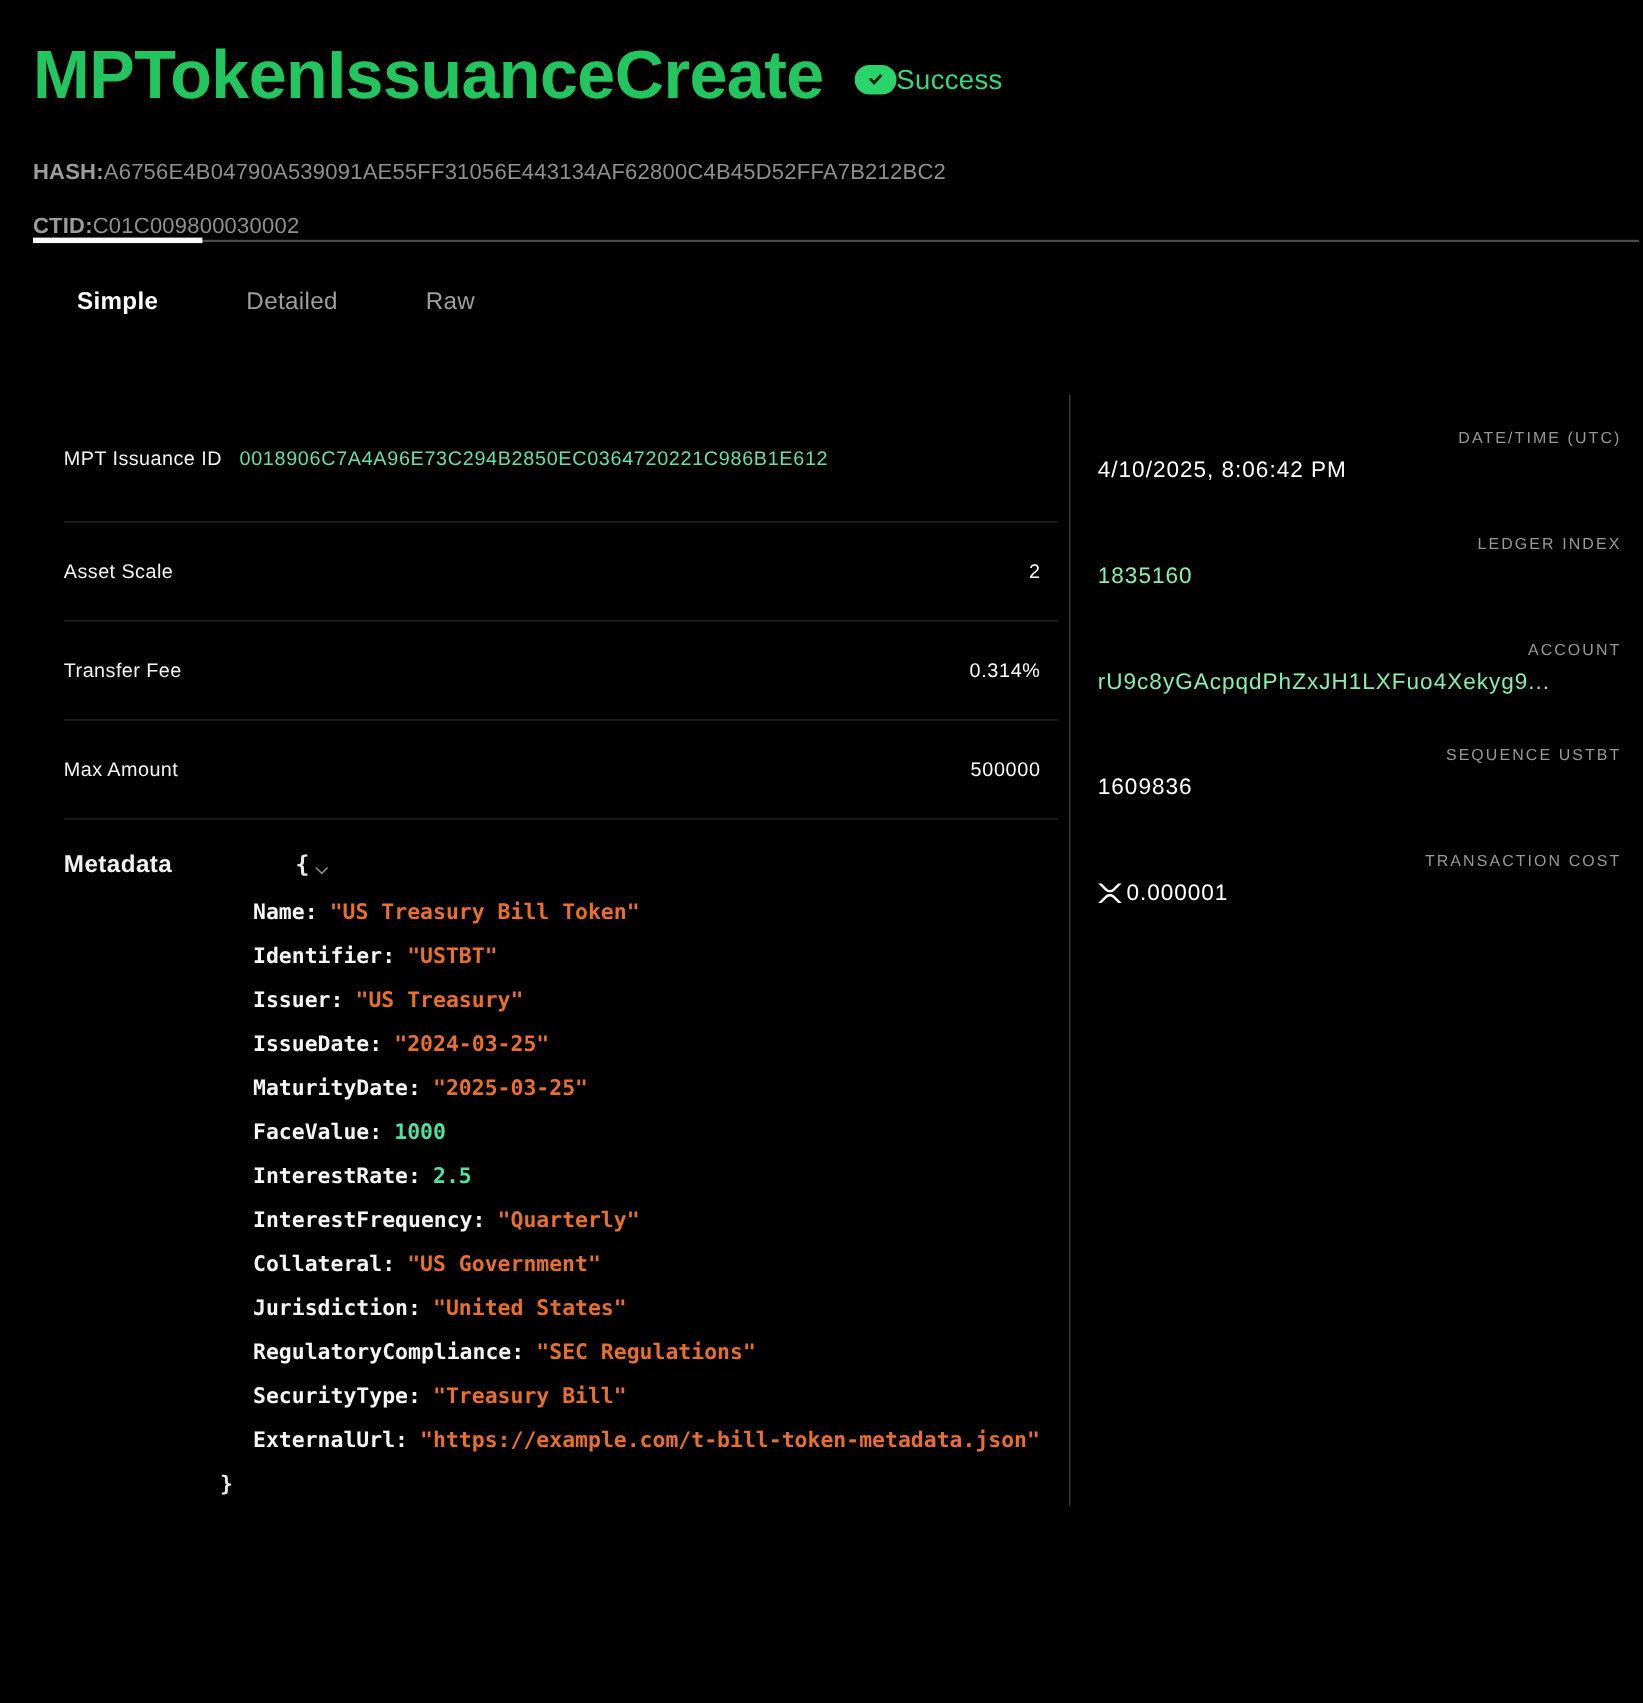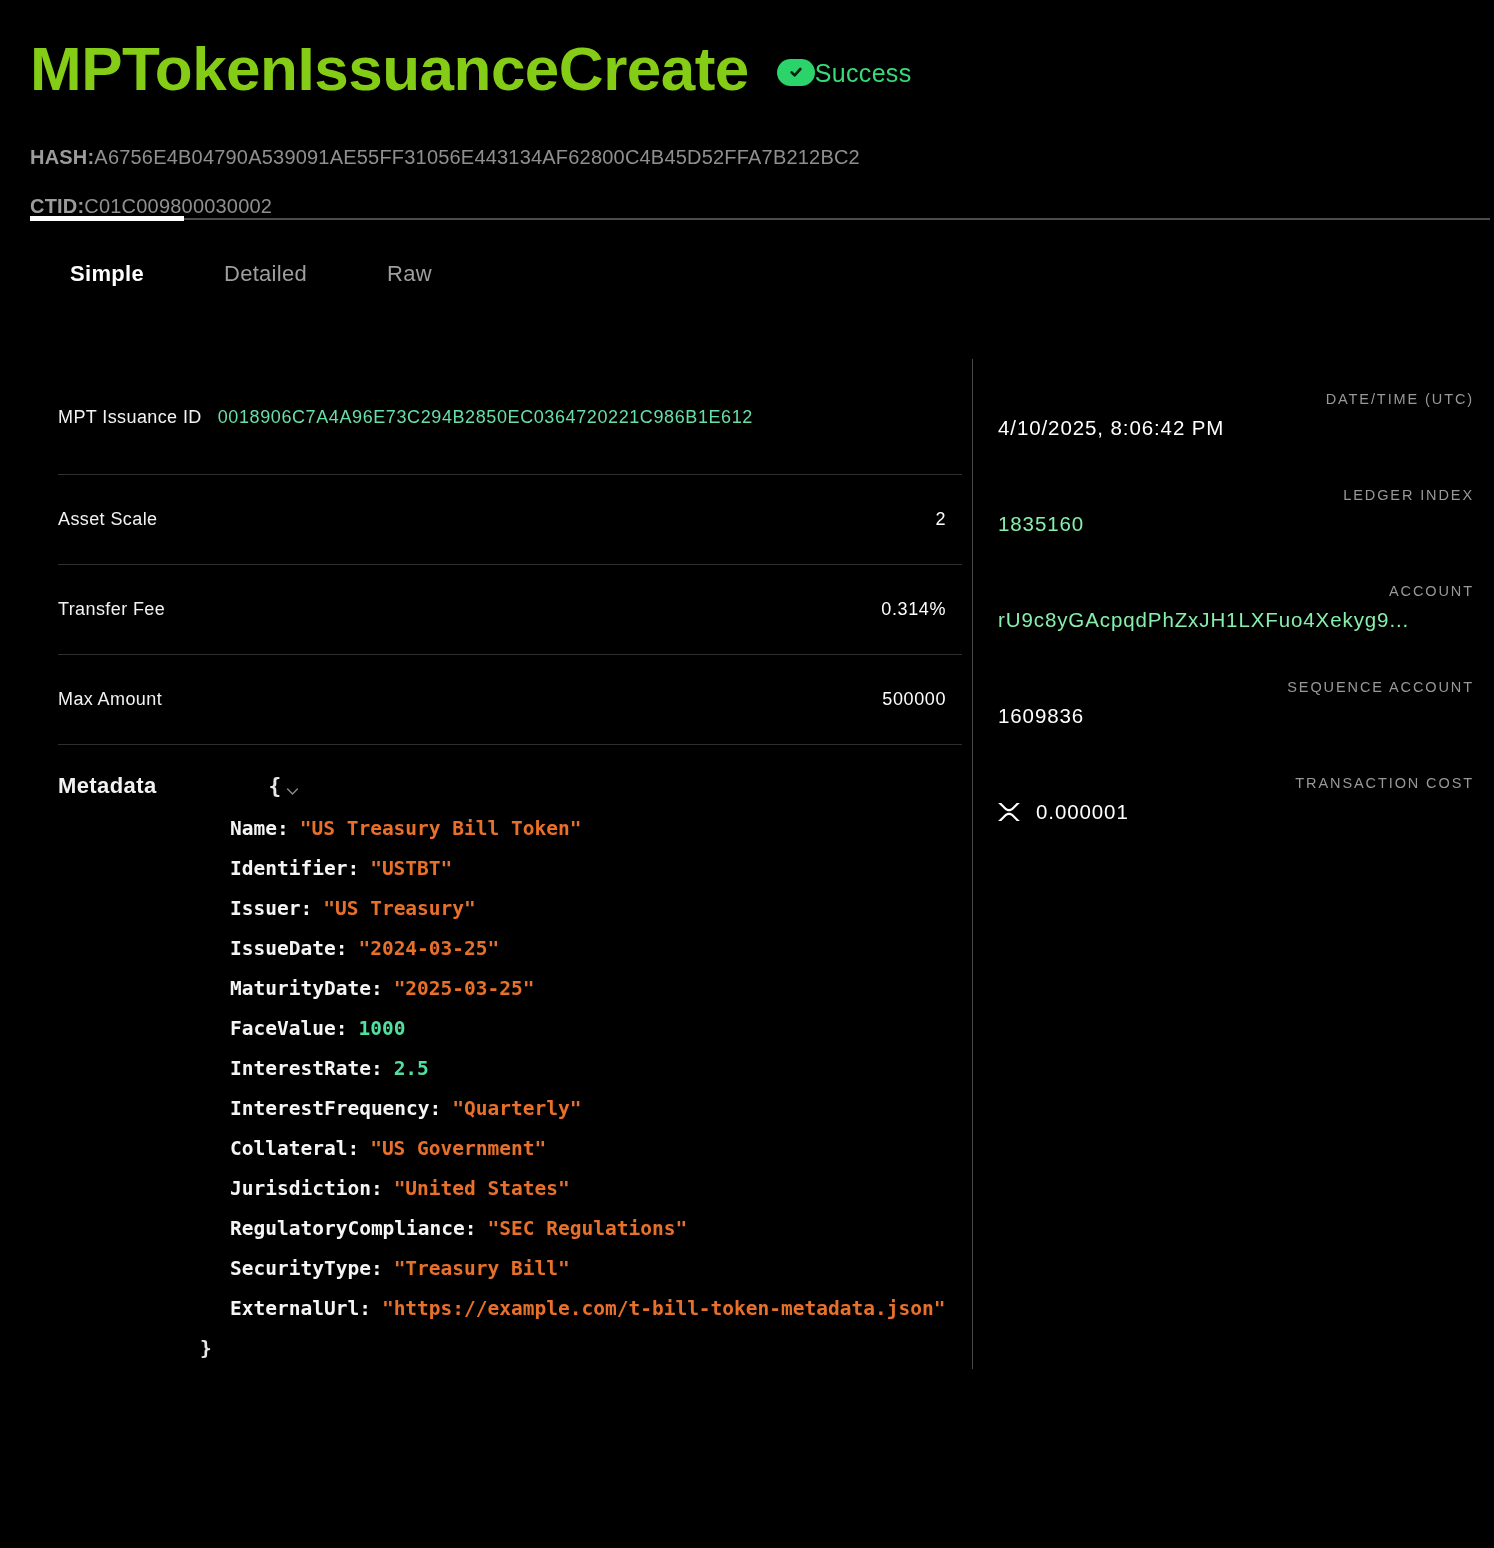--- a/index.html
+++ b/index.html
@@ -6,21 +6,21 @@
   html,body { margin:0; padding:0; }
   body {
     width:1494px; height:1548px; overflow:hidden;
     background:#000; color:#fff;
     font-family:"Liberation Sans", sans-serif;
   }
   .page { padding-left:30px; }
 
   
   .title-row { display:flex; align-items:center; gap:28px; padding-top:36px; }
-  h1.title { margin:0; font-size:62px; font-weight:800; letter-spacing:-0.5px; line-height:66px; color:#84cc16; }
+  h1.title { margin:0; font-size:62px; font-weight:800; letter-spacing:-0.5px; line-height:66px; color:#22c55e; }
   .status { display:flex; margin-top:8px; }
   .status-pill {
     width:38px; height:27px; border-radius:14px; background:#2bd36b;
     display:flex; align-items:center; justify-content:center; flex:0 0 auto;
   }
   .status-text { font-size:25px; color:#36db78; letter-spacing:0.3px; }
 
   .hash-line { margin-top:44px; font-size:20px; letter-spacing:0.2px; white-space:nowrap; }
   .hash-line.ctid { margin-top:26px; }
   .hash-label { font-weight:700; color:#9c9c9c; }
@@ -60,21 +60,21 @@
   .jval.str { color:#e8702a; }
   .jval.num { color:#52e0a0; }
   .jclose { margin-left:-30px; color:#e8e8e8; font-family:"DejaVu Sans Mono", monospace; font-size:19.5px; line-height:40px; }
 
   
   .sidebar { flex:1 1 auto; border-left:1px solid #484848; padding:32px 20px 0 25px; }
   .group { margin-bottom:47px; }
   .g-label { font-size:14.5px; color:#989898; letter-spacing:1.9px;text-align:right; }
   .g-value { margin-top:9px; font-size:20.5px; letter-spacing:0.9px; color:#fff; font-weight:500; white-space:nowrap; }
   .g-value.green { color:#86efac; }
-  .g-value.cost { display:flex; align-items:center; gap:16px; }
+  .g-value.cost { display:flex; align-items:center; gap:4px; }
   .xrp-icon { display:inline-flex; flex:0 0 auto; }
 </style>
 </head>
 <body>
 
 <div class="page">
 
   <header>
     <div class="title-row">
       <h1 class="title">MPTokenIssuanceCreate</h1>
@@ -168,21 +168,21 @@
         <div class="g-label">LEDGER INDEX</div>
         <div class="g-value green">1835160</div>
       </div>
 
       <div class="group">
         <div class="g-label">ACCOUNT</div>
         <div class="g-value green">rU9c8yGAcpqdPhZxJH1LXFuo4Xekyg9...</div>
       </div>
 
       <div class="group">
-        <div class="g-label">SEQUENCE ACCOUNT</div>
+        <div class="g-label">SEQUENCE USTBT</div>
         <div class="g-value">1609836</div>
       </div>
 
       <div class="group">
         <div class="g-label">TRANSACTION COST</div>
         <div class="g-value cost">
           <span class="xrp-icon">
             <svg viewBox="0 0 512 424" width="22" height="18" fill="#ffffff">
               <path d="M437 0h74L357 152.5c-55.8 55.2-146.2 55.2-202 0L1 0h74l117 115.8c35.4 35 92.6 35 128 0L437 0z"></path>
               <path d="M74 424H0l155-153.5c55.8-55.2 146.2-55.2 202 0L512 424h-74L321 308.2c-35.4-35-92.6-35-128 0L74 424z"></path>

